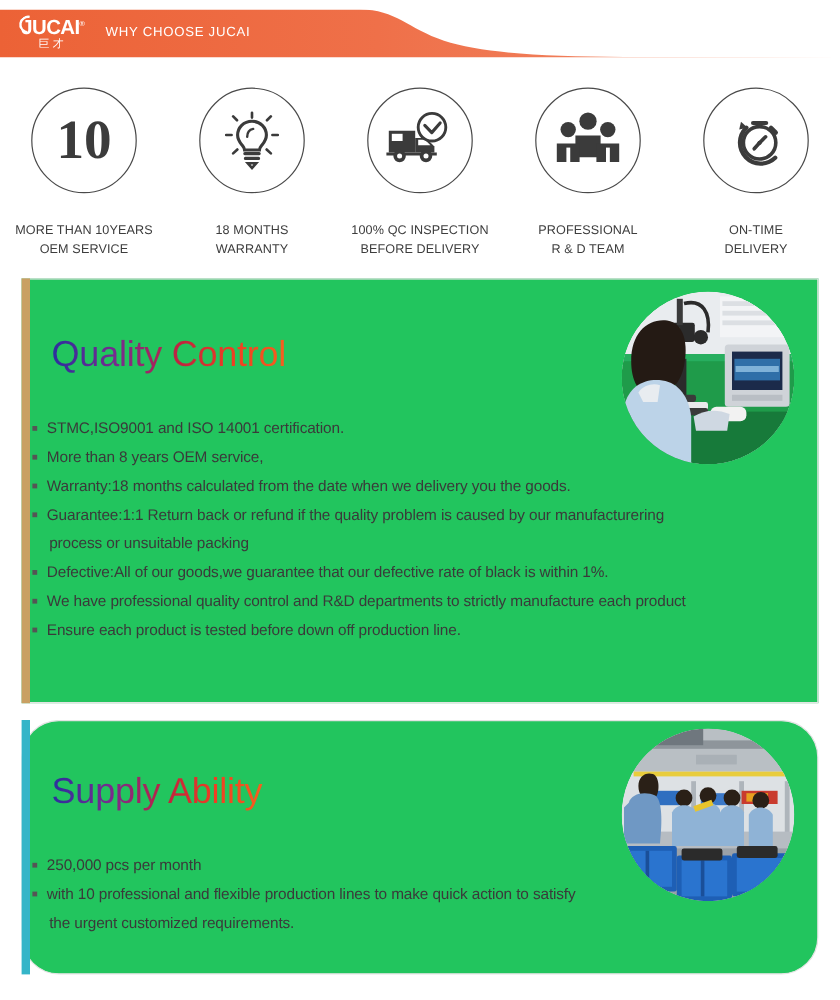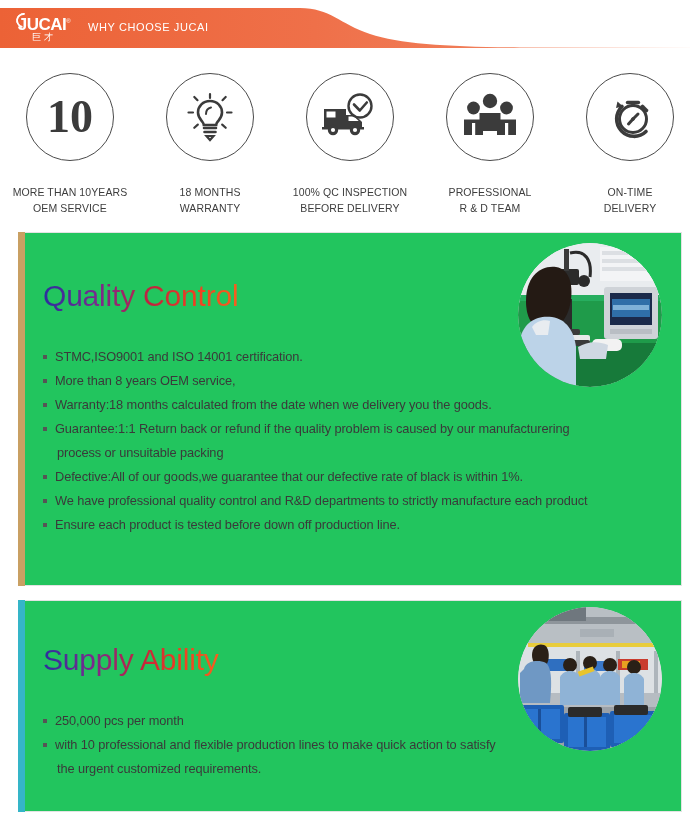--- a/index.html
+++ b/index.html
@@ -80,37 +80,37 @@
     position: absolute; left: 18px; width: 664px;
     background: #22c55e;
     border: 1px solid #e3e3e3;
   }
   .card-bar {
     position: absolute; left: -1px; top: -1px;
     width: 7px; height: calc(100% + 2px);
   }
   .card-qc  { top: 232px; height: 354px; }
   .card-qc  .card-bar { background: #c9a063; }
-  .card-sa  { top: 600px; height: 212px; }
+  .card-sa  { top: 600px; height: 212px; border-radius: 31px; }
   .card-sa  .card-bar { background: #35b5c8; }
 
   .card-title {
     position: absolute; left: 24px; font-size: 30px;
     font-weight: normal; letter-spacing: -0.2px;
     background: linear-gradient(90deg,
         #2b2f9e 0%, #7a2a8e 28%, #c0243e 55%, #ef3f22 78%, #f4601f 100%);
     -webkit-background-clip: text; background-clip: text;
     -webkit-text-fill-color: transparent; color: #c0243e;
   }
   .card-qc .card-title { top: 278px; }
   .card-sa .card-title { top: 42px; }
   .card-qc .card-title { top: 46px; }
 
   .bullets {
-    position: absolute; left: 24px; right: 18px;
+    position: absolute; left: 8px; right: 18px;
   }
   .card-qc .bullets { top: 112px; }
   .card-sa .bullets { top: 108px; }
 
   .bullet {
     position: relative; padding-left: 12px;
     font-size: 12.8px; color: #3a3a3a;
     line-height: 24px; letter-spacing: -0.1px;
   }
   .bullet::before {

